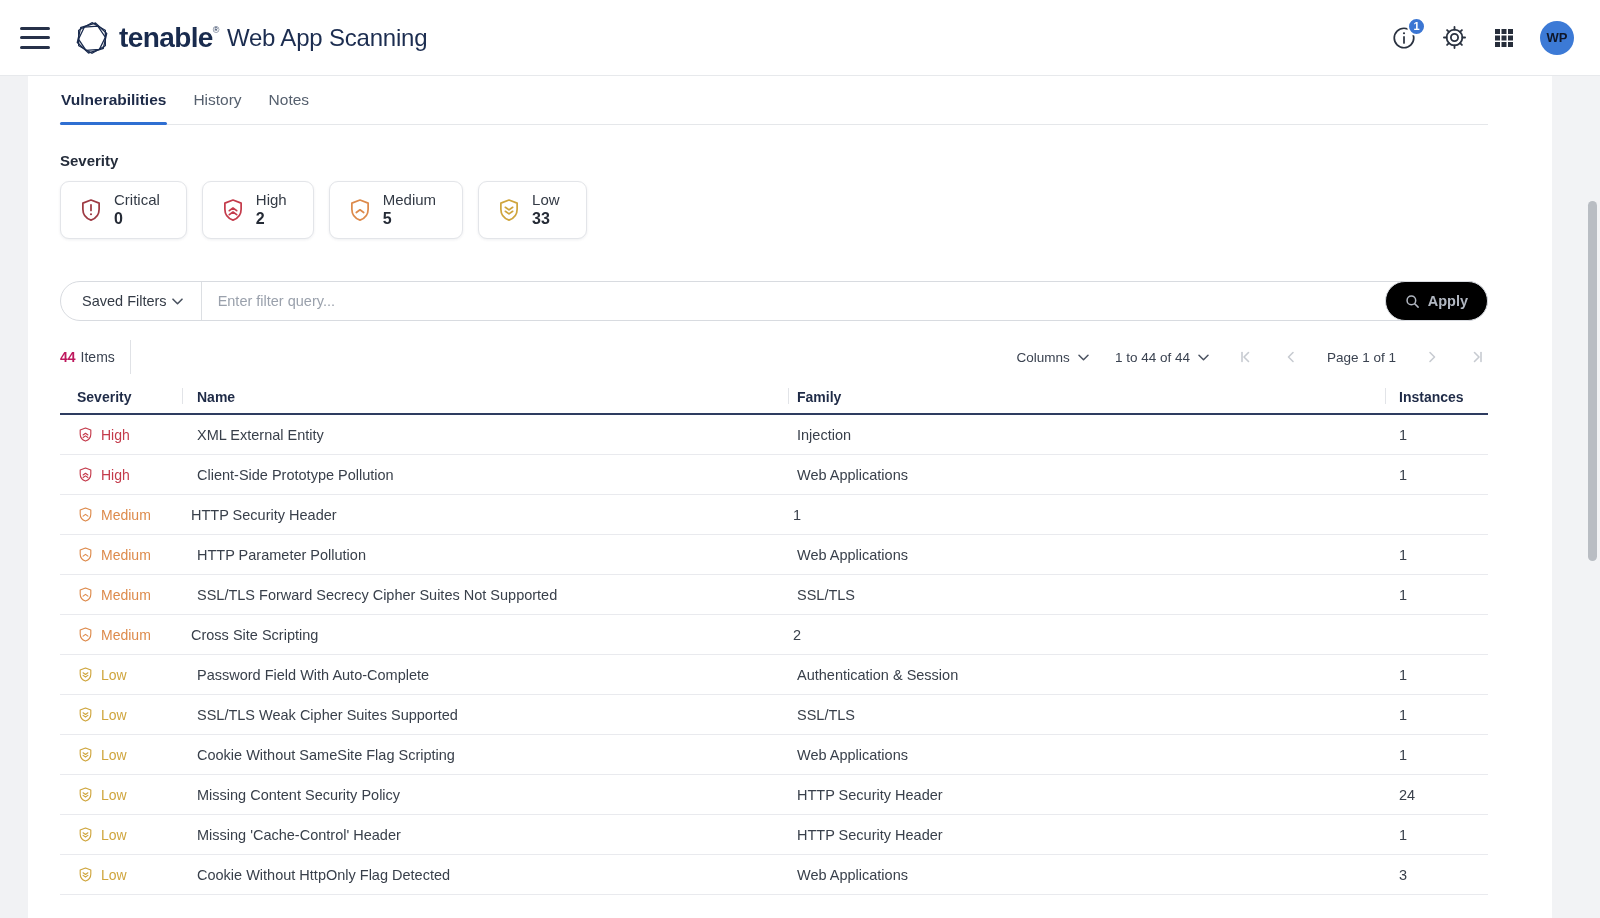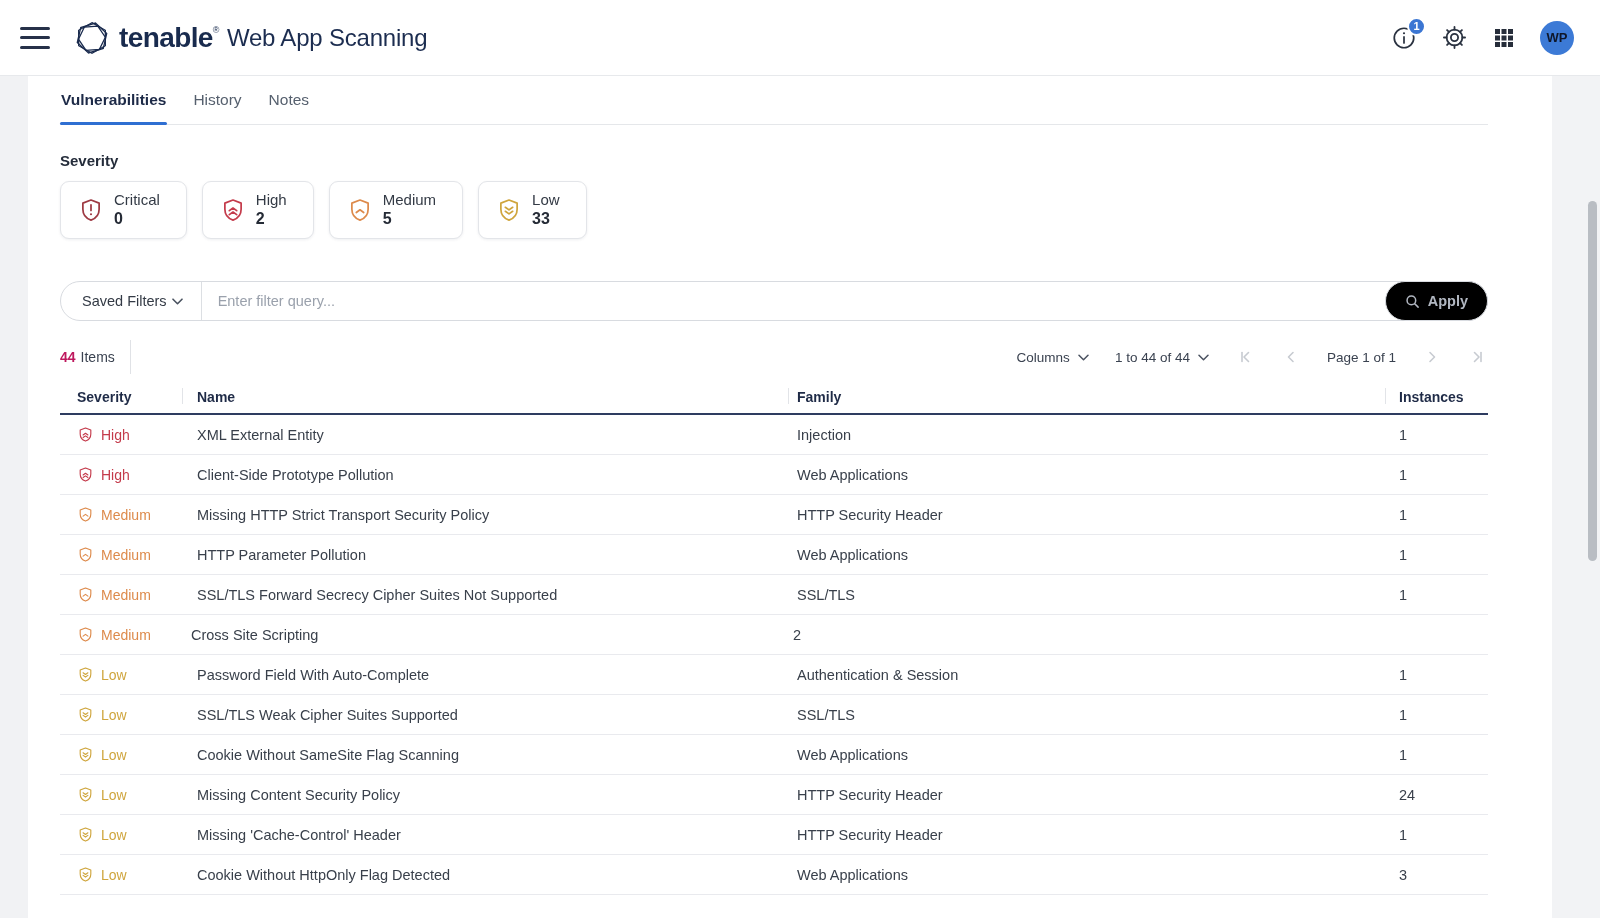--- a/index.html
+++ b/index.html
@@ -314,21 +314,20 @@
           <div class="trow">
             <div class="td col-sev">
               <span class="sev-badge" style="color:#dd8a4b">
                 <span class="ricon"><svg viewBox="0 0 24 24" width="100%" height="100%" fill="none" stroke="currentColor" stroke-width="1.6" stroke-linecap="round" stroke-linejoin="round">
   <path d="M12 2.8l7.5 2.9v5.5c0 5-3.1 8.5-7.5 10.1-4.4-1.6-7.5-5.1-7.5-10.1V5.7z"></path>
                     <path d="M8.6 14.3l3.4-2.5 3.4 2.5"></path>
                   </svg></span>
                 <span>Medium</span>
               </span>
             </div>
-            <div class="td col-name">Missing HTTP Strict Transport Security Policy</div>
             <div class="td col-fam">HTTP Security Header</div>
             <div class="td col-inst">1</div>
           </div>
           <div class="trow">
             <div class="td col-sev">
               <span class="sev-badge" style="color:#dd8a4b">
                 <span class="ricon"><svg viewBox="0 0 24 24" width="100%" height="100%" fill="none" stroke="currentColor" stroke-width="1.6" stroke-linecap="round" stroke-linejoin="round">
   <path d="M12 2.8l7.5 2.9v5.5c0 5-3.1 8.5-7.5 10.1-4.4-1.6-7.5-5.1-7.5-10.1V5.7z"></path>
                     <path d="M8.6 14.3l3.4-2.5 3.4 2.5"></path>
                   </svg></span>
@@ -400,21 +399,21 @@
             <div class="td col-sev">
               <span class="sev-badge" style="color:#cfa53d">
                 <span class="ricon"><svg viewBox="0 0 24 24" width="100%" height="100%" fill="none" stroke="currentColor" stroke-width="1.6" stroke-linecap="round" stroke-linejoin="round">
   <path d="M12 2.8l7.5 2.9v5.5c0 5-3.1 8.5-7.5 10.1-4.4-1.6-7.5-5.1-7.5-10.1V5.7z"></path>
                     <path d="M8.6 9.5l3.4 2.4 3.4-2.4"></path>
                     <path d="M8.6 13.2l3.4 2.4 3.4-2.4"></path>
                   </svg></span>
                 <span>Low</span>
               </span>
             </div>
-            <div class="td col-name">Cookie Without SameSite Flag Scanning</div>
+            <div class="td col-name">Cookie Without SameSite Flag Scripting</div>
             <div class="td col-fam">Web Applications</div>
             <div class="td col-inst">1</div>
           </div>
           <div class="trow">
             <div class="td col-sev">
               <span class="sev-badge" style="color:#cfa53d">
                 <span class="ricon"><svg viewBox="0 0 24 24" width="100%" height="100%" fill="none" stroke="currentColor" stroke-width="1.6" stroke-linecap="round" stroke-linejoin="round">
   <path d="M12 2.8l7.5 2.9v5.5c0 5-3.1 8.5-7.5 10.1-4.4-1.6-7.5-5.1-7.5-10.1V5.7z"></path>
                     <path d="M8.6 9.5l3.4 2.4 3.4-2.4"></path>
                     <path d="M8.6 13.2l3.4 2.4 3.4-2.4"></path>

